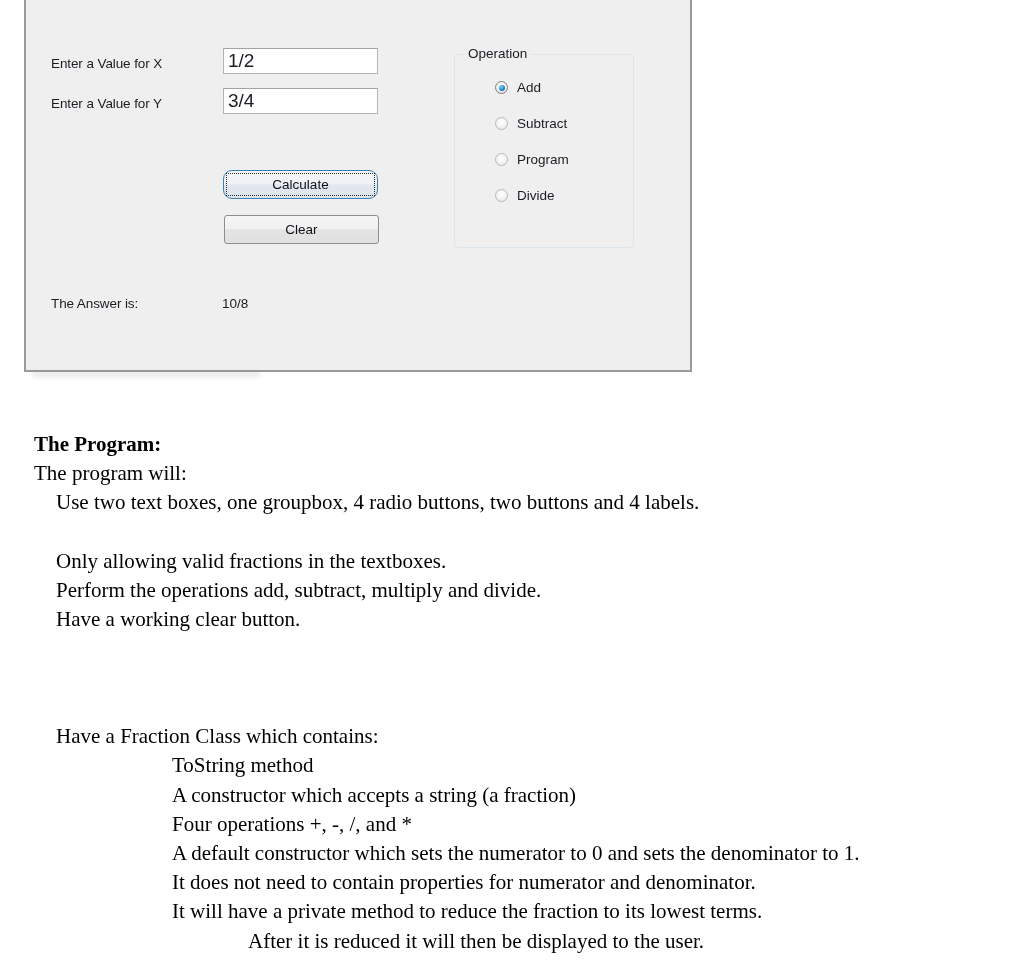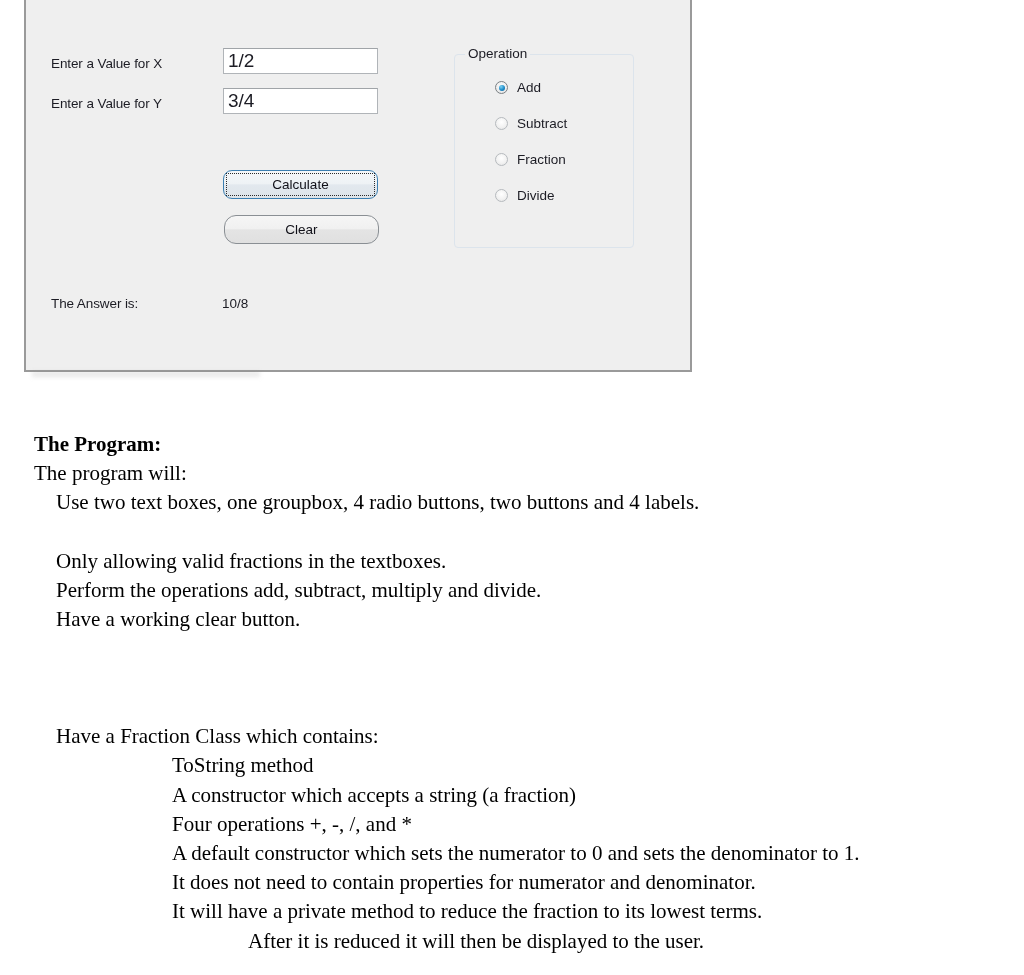--- a/index.html
+++ b/index.html
@@ -87,21 +87,21 @@
     width: 155px;
     height: 29px;
     box-sizing: border-box;
     font-size: 13.5px;
     color: #101018;
     text-align: center;
     line-height: 27px;
     font-family: "Liberation Sans", "DejaVu Sans", sans-serif;
     background: linear-gradient(to bottom, #f6f6f6 0%, #f0f0f0 48%, #e4e4e4 51%, #e0e0e0 100%);
     border: 1px solid #8a8f94;
-    border-radius: 12px;
+    border-radius: 3px;
   }
   #button-calculate {
     left: 197px;
     top: 174px;
     border: 1px solid #3c7fb1;
     border-radius: 9px;
     background: linear-gradient(to bottom, #f4f7f9 0%, #eef2f5 48%, #e2e8ee 51%, #dee5ea 100%);
   }
   #button-calculate .focus-rect {
     position: absolute;
@@ -221,21 +221,21 @@
       <div class="radio-row checked" style="top:25px;">
         <span class="radio-mark"></span>
         <span class="radio-label">Add</span>
       </div>
       <div class="radio-row" style="top:61px;">
         <span class="radio-mark"></span>
         <span class="radio-label">Subtract</span>
       </div>
       <div class="radio-row" style="top:97px;">
         <span class="radio-mark"></span>
-        <span class="radio-label">Fraction</span>
+        <span class="radio-label">Program</span>
       </div>
       <div class="radio-row" style="top:133px;">
         <span class="radio-mark"></span>
         <span class="radio-label">Divide</span>
       </div>
     </div>
 
     <span class="field-label" id="label-answer">The Answer is:</span>
     <span id="answer-value">10/8</span>
   </div>

